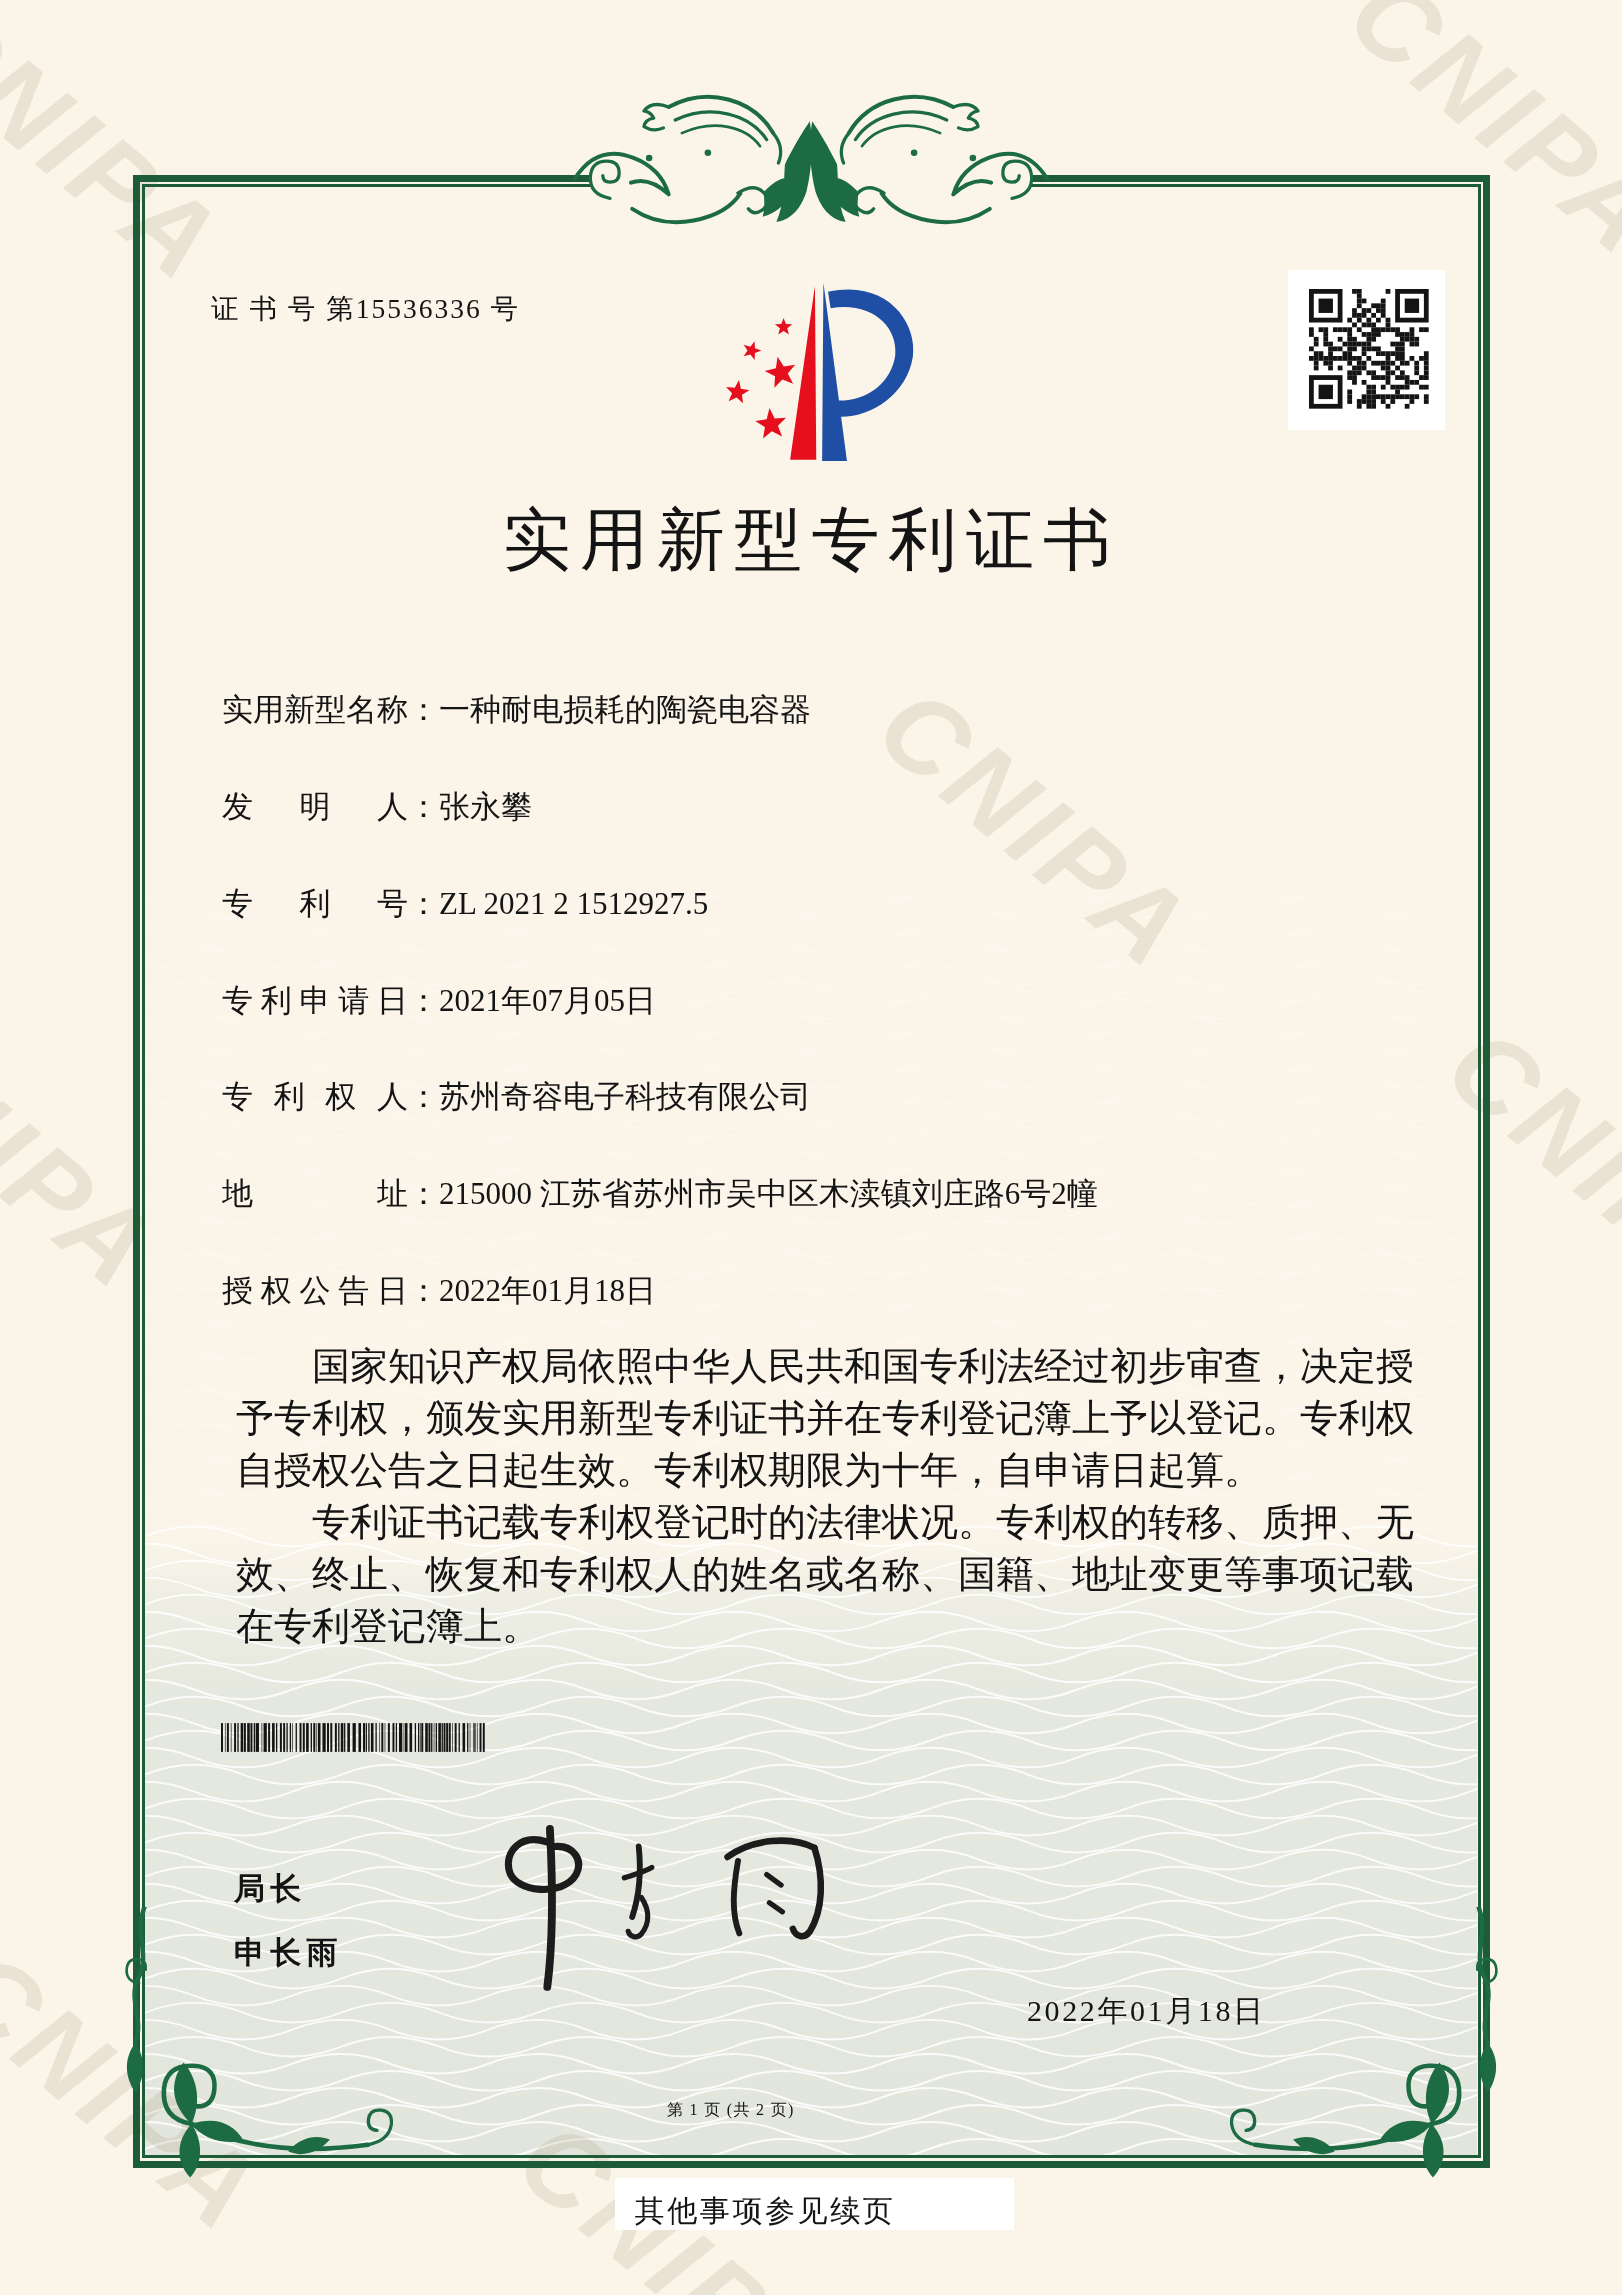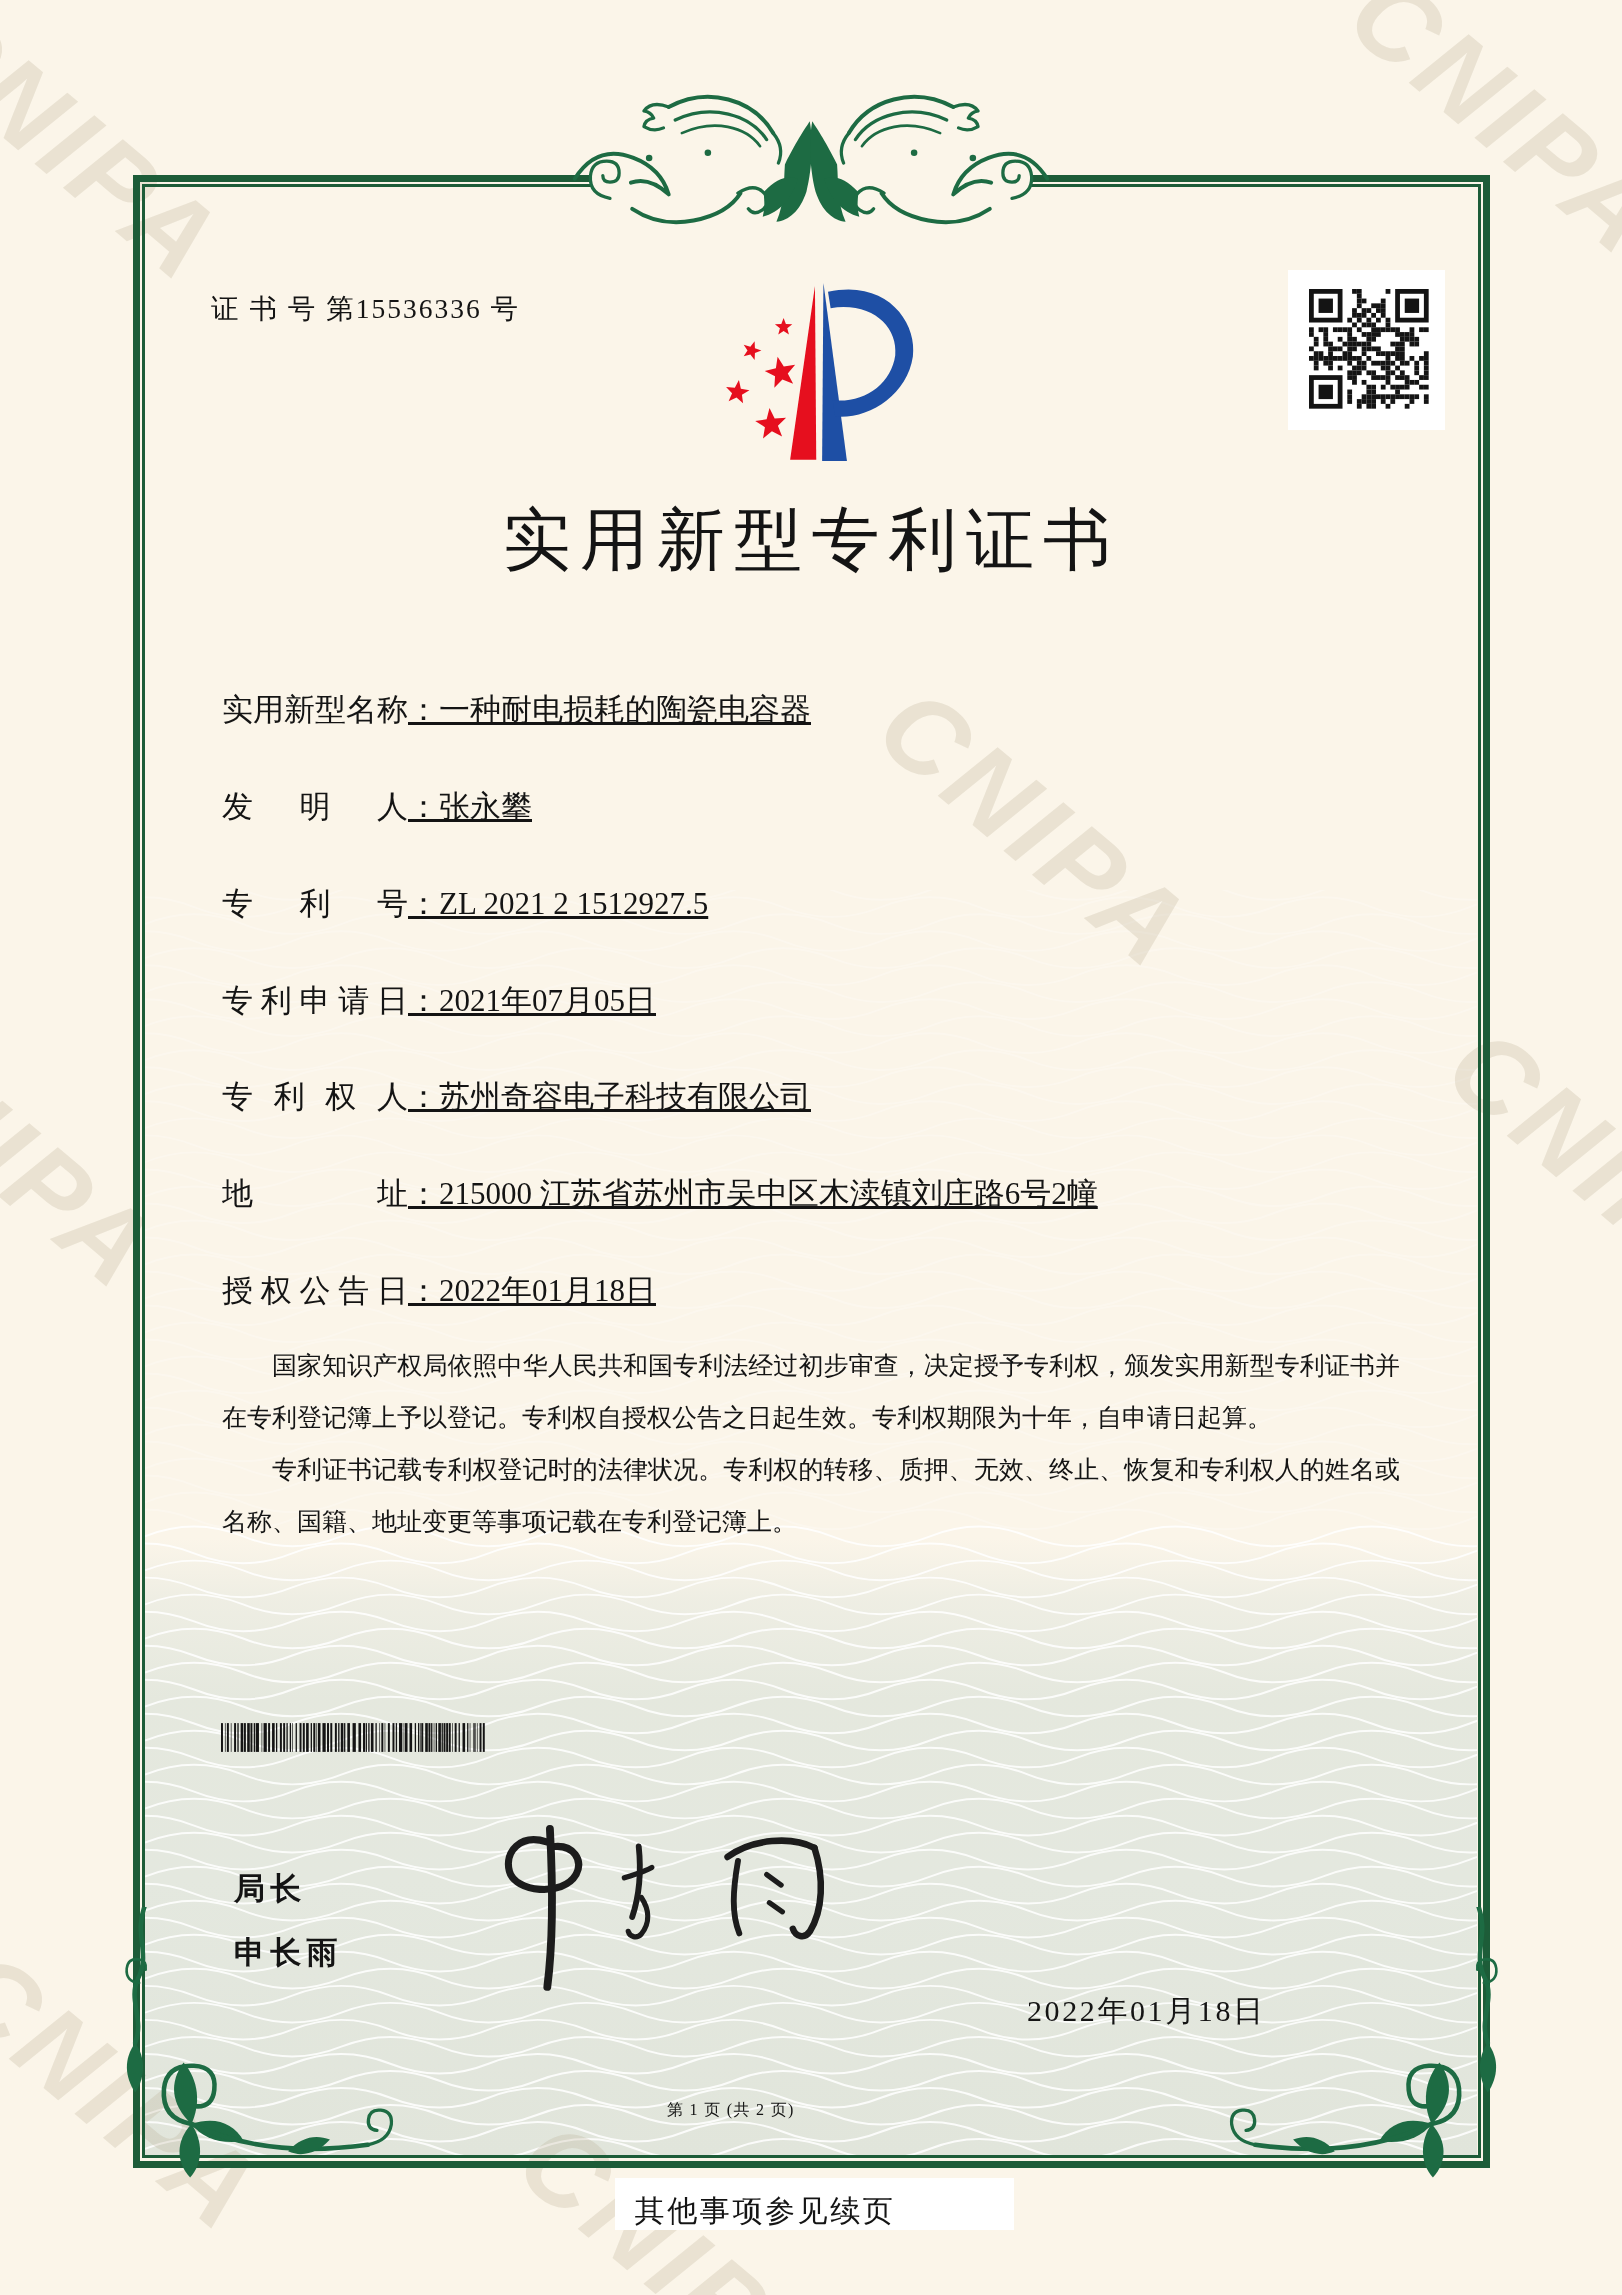--- a/index.html
+++ b/index.html
@@ -26,24 +26,24 @@
   .orn-mask{position:absolute;left:592px;top:164px;width:438px;height:36px;background:var(--paper);z-index:4;}
   .orn-stroke{stroke:var(--orn);fill:none;stroke-linecap:round;stroke-linejoin:round;}
   .orn-fill{fill:var(--orn);stroke:none;}
   #topOrn{position:absolute;left:569px;top:60px;z-index:5;}
   .corner{position:absolute;z-index:5;}
   .corner-l{left:92px;top:1907px;}
   .corner-r{left:1178px;top:1907px;transform:scaleX(-1);}
   .certno{position:absolute;left:211px;top:291px;font-size:27.5px;letter-spacing:2px;white-space:nowrap;z-index:10;}
   .title{position:absolute;left:222px;right:222px;top:495px;text-align:center;font-size:68px;
          font-weight:normal;letter-spacing:9.2px;white-space:nowrap;z-index:10;}
-  .row{position:absolute;left:222px;font-size:31px;line-height:38px;white-space:nowrap;z-index:10;text-decoration:underline;}
+  .row{position:absolute;left:222px;font-size:31px;line-height:38px;white-space:nowrap;z-index:10;}
   .row .lab{display:inline-block;width:186px;text-align:justify;text-align-last:justify;vertical-align:top;}
   .gaz{position:absolute;left:822px;font-size:31px;line-height:38px;white-space:nowrap;z-index:10;}
-  .paras{position:absolute;left:222px;top:1340px;width:1178px;font-size:25px;line-height:52px;
+  .paras{position:absolute;left:236px;top:1340px;width:1178px;font-size:38px;line-height:52px;
          text-align:justify;z-index:10;}
   .paras p{margin:0;text-indent:2em;}
   .signer{position:absolute;left:234px;font-family:"Liberation Sans",sans-serif;font-weight:bold;
           font-size:31px;letter-spacing:5.2px;z-index:10;}
   .date{position:absolute;left:1027px;top:1991px;font-size:30px;letter-spacing:2.6px;z-index:10;}
   .pageinfo{position:absolute;left:667px;top:2100px;font-size:16px;letter-spacing:1.3px;z-index:10;}
   .contstrip{position:absolute;left:615px;top:2178px;width:399px;height:52px;background:#ffffff;z-index:10;}
   .contnote{position:absolute;left:19.6px;top:13px;font-size:30px;letter-spacing:2.6px;white-space:nowrap;}
   #logoSvg{position:absolute;left:710px;top:252px;z-index:10;}
   #qrWrap{position:absolute;left:1288px;top:270px;width:157px;height:160px;background:#ffffff;z-index:10;}

